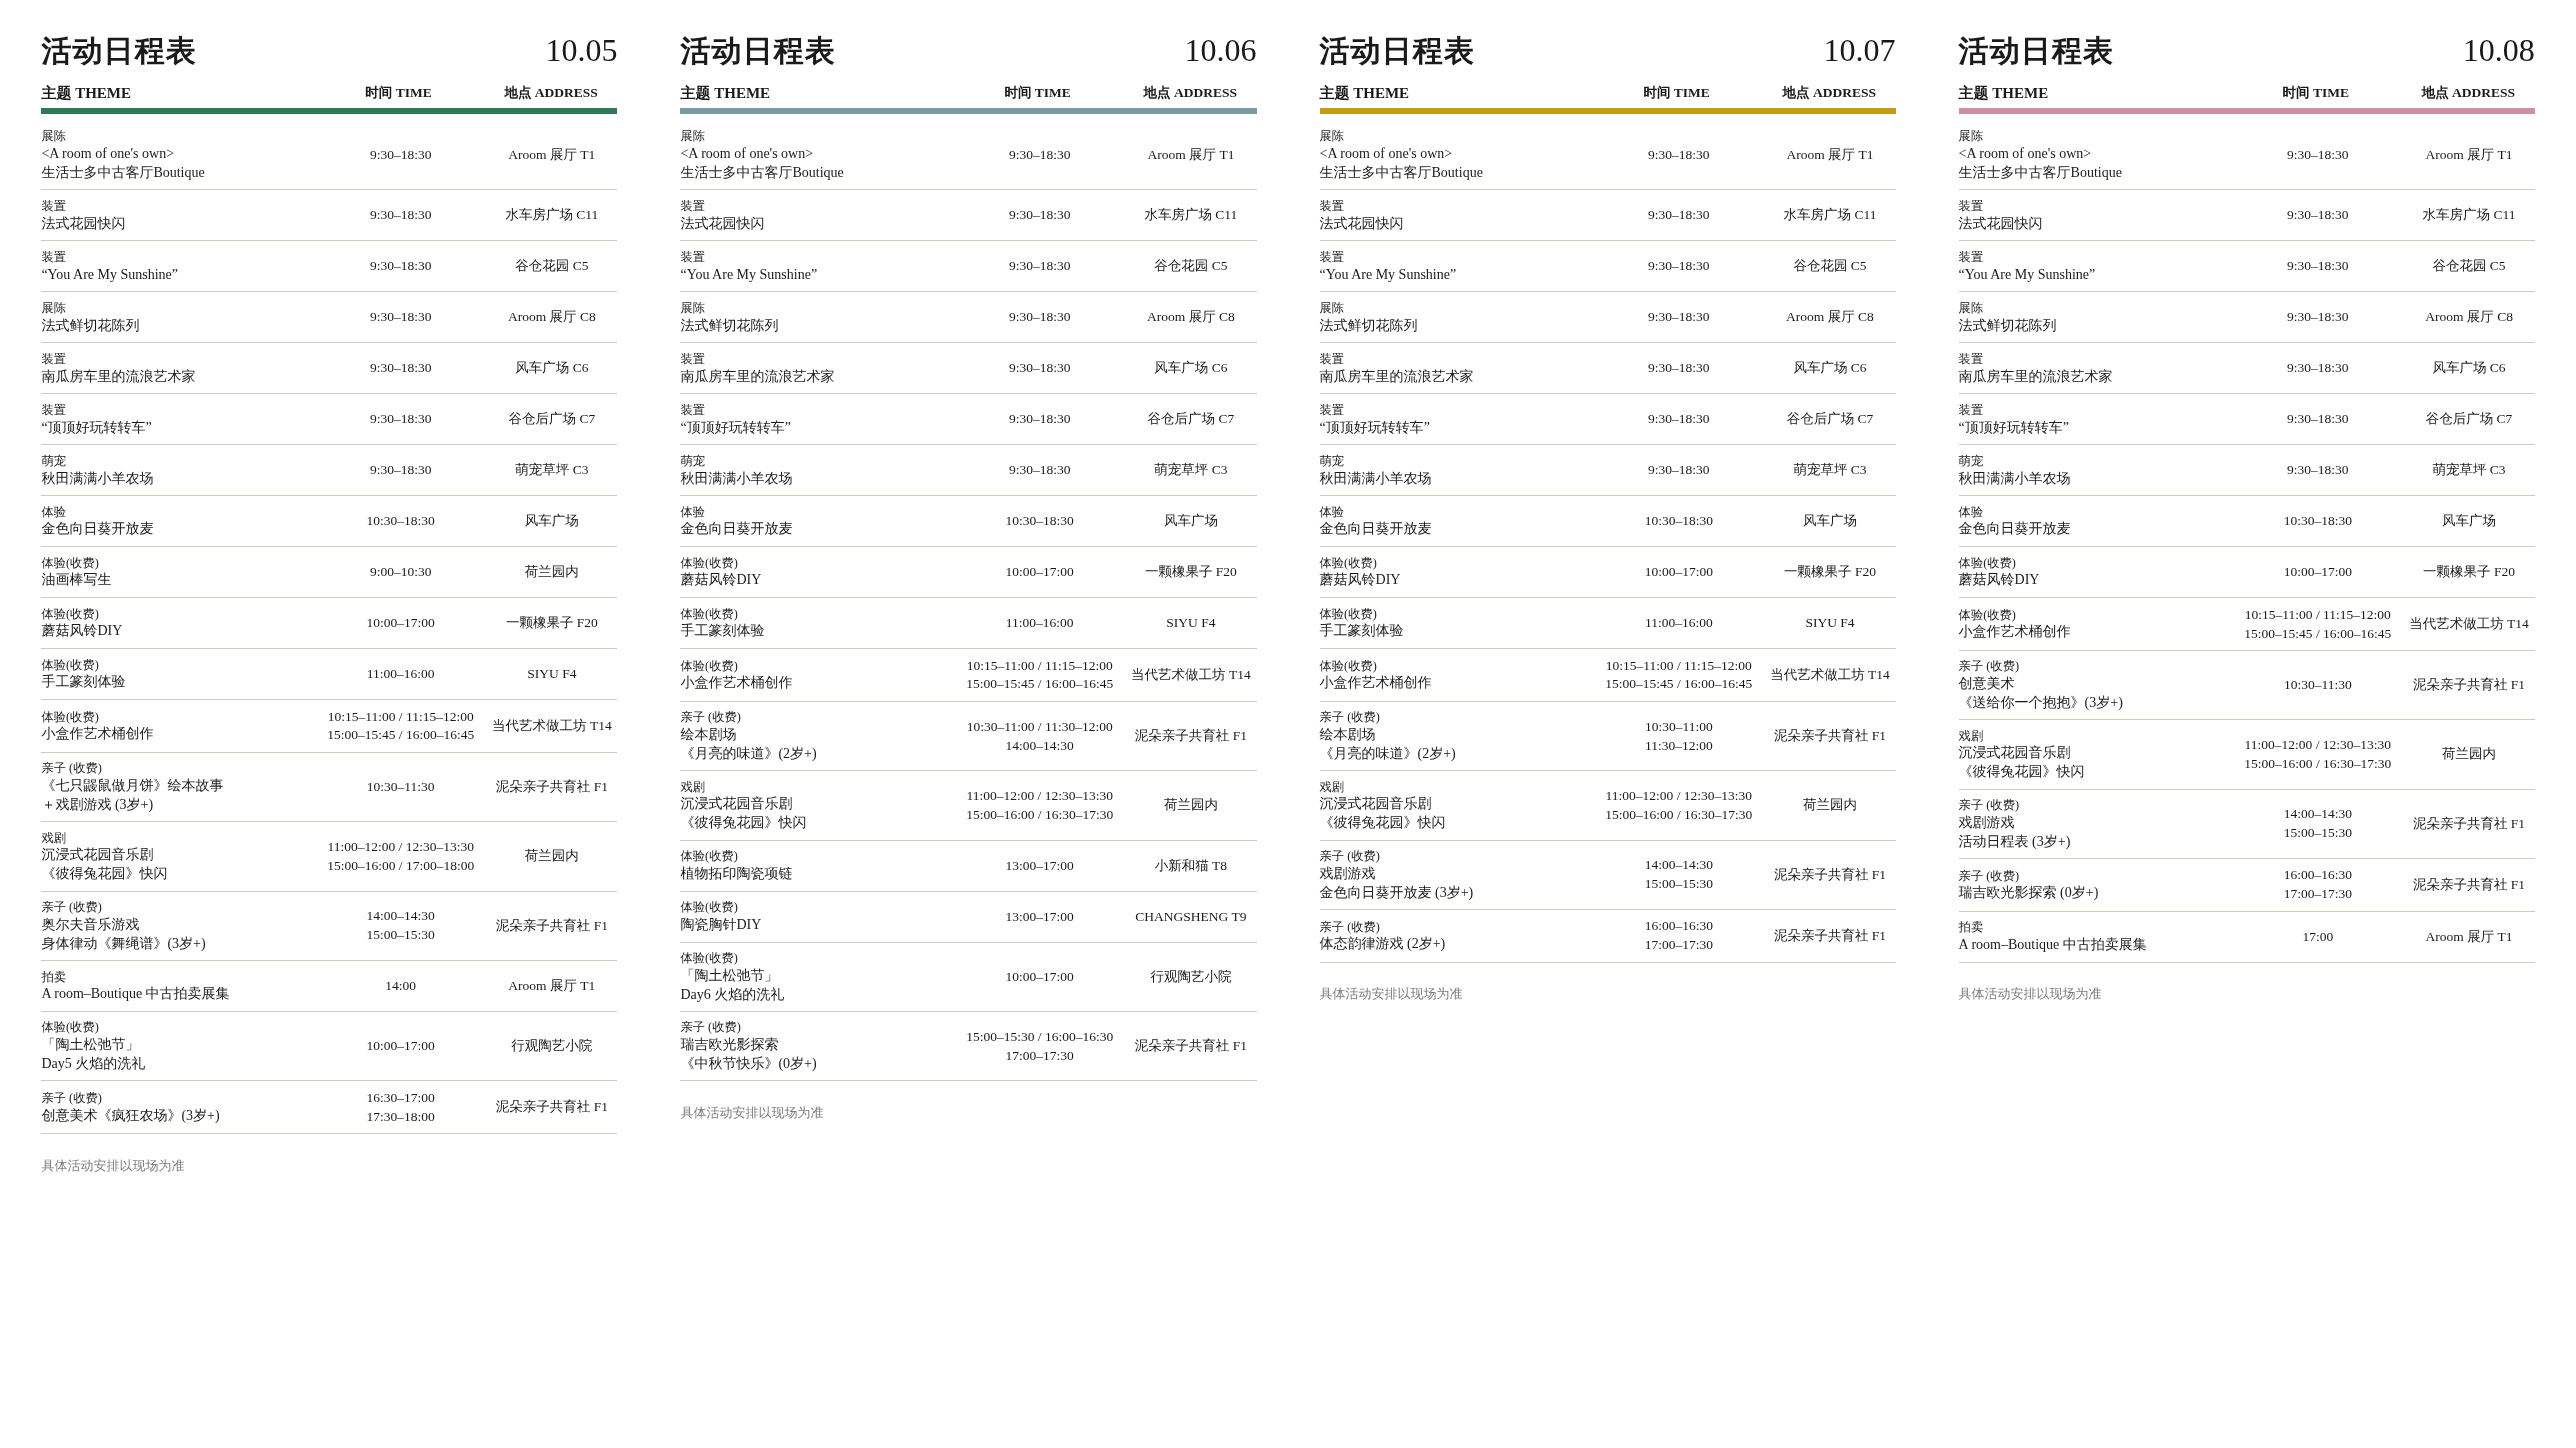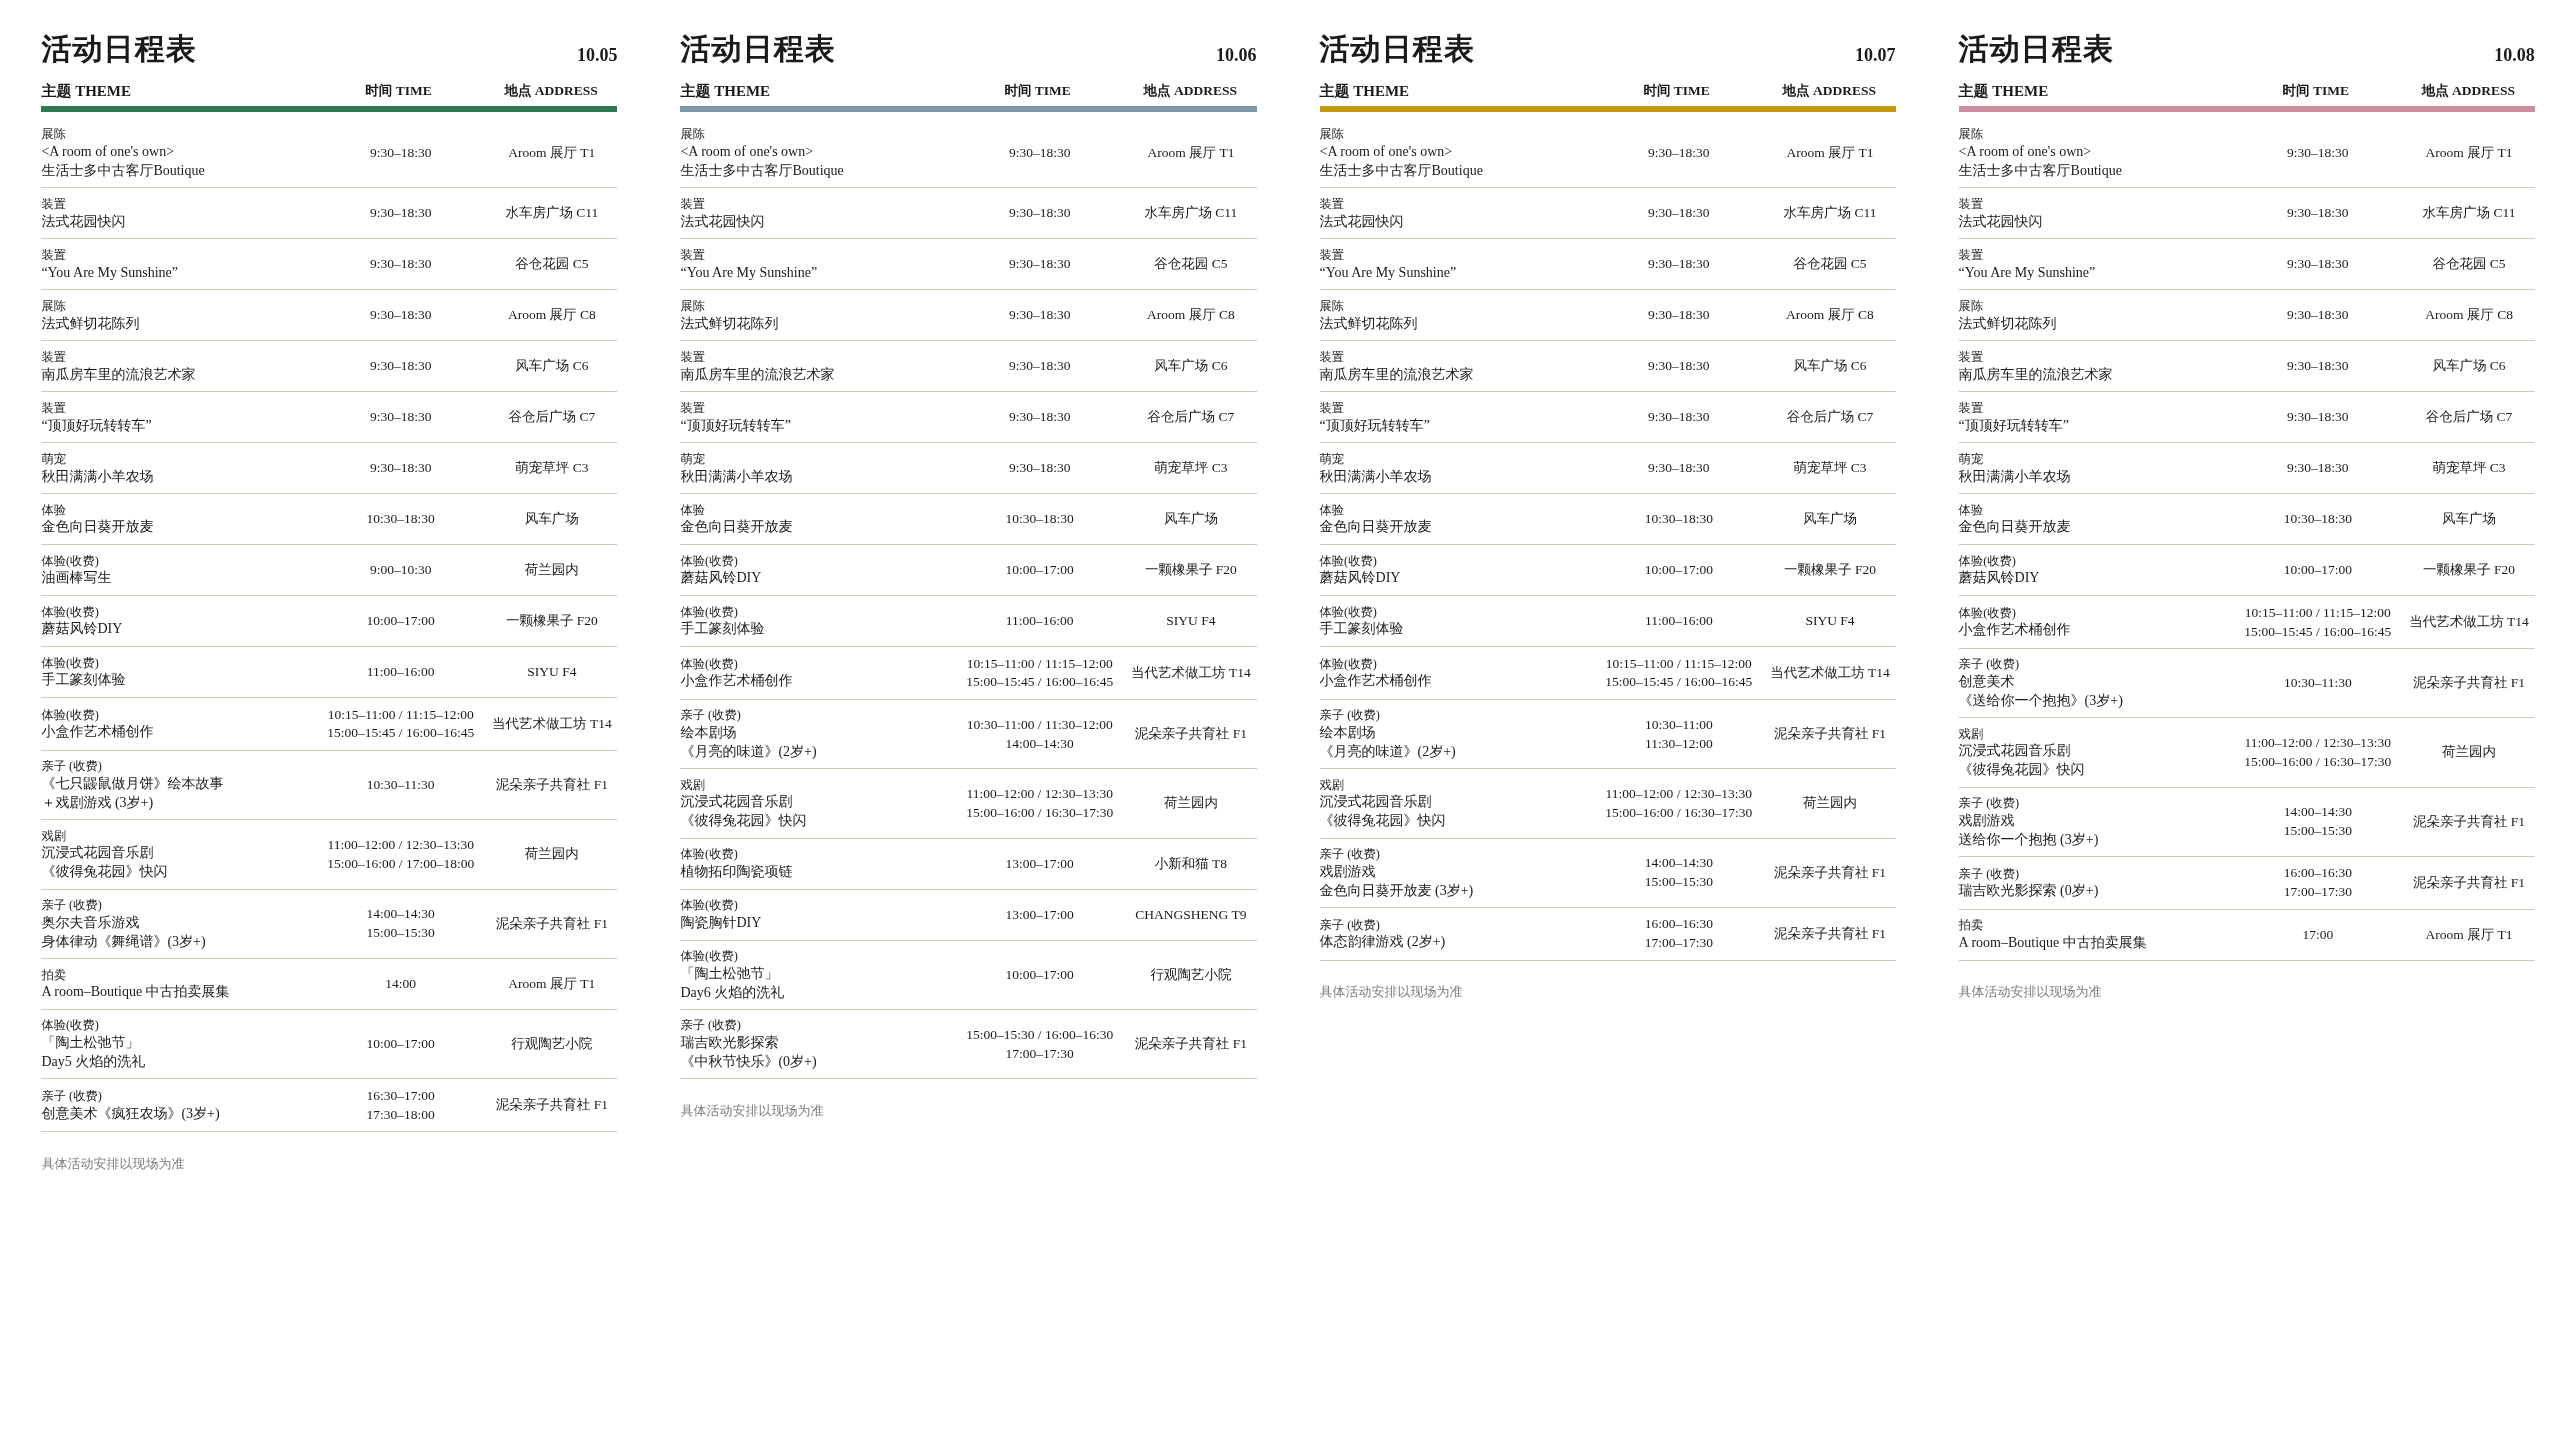--- a/index.html
+++ b/index.html
@@ -29,22 +29,22 @@
     justify-content:space-between;
     padding-bottom:5.6px;
   }
   .col-title{
     font-size:30px;
     font-weight:bold;
     letter-spacing:1.1px;
     line-height:1;
   }
   .col-date{
-    font-size:18px;
-    font-weight:bold;
+    font-size:32px;
+    font-weight:normal;
     line-height:1;
   }
   .head-row{
     display:flex;
     align-items:flex-end;
     font-size:15px;
     font-weight:bold;
     padding-top:12.3px;
     padding-bottom:5px;
   }
@@ -810,21 +810,21 @@
           <div class="c-time">
             <div>11:00–12:00 / 12:30–13:30</div>
             <div>15:00–16:00 / 16:30–17:30</div>
           </div>
           <div class="c-addr">荷兰园内</div>
         </div>
         <div class="row" style="border-bottom-color: rgb(207, 202, 185);">
           <div class="c-theme">
             <span class="cat">亲子 (收费)</span>
             <span class="nm">戏剧游戏</span>
-            <span class="sub">送给你一个抱抱 (3岁+)</span>
+            <span class="sub">活动日程表 (3岁+)</span>
           </div>
           <div class="c-time">
             <div>14:00–14:30</div>
             <div>15:00–15:30</div>
           </div>
           <div class="c-addr">泥朵亲子共育社 F1</div>
         </div>
         <div class="row" style="border-bottom-color: rgb(207, 202, 185);">
           <div class="c-theme">
             <span class="cat">亲子 (收费)</span>

